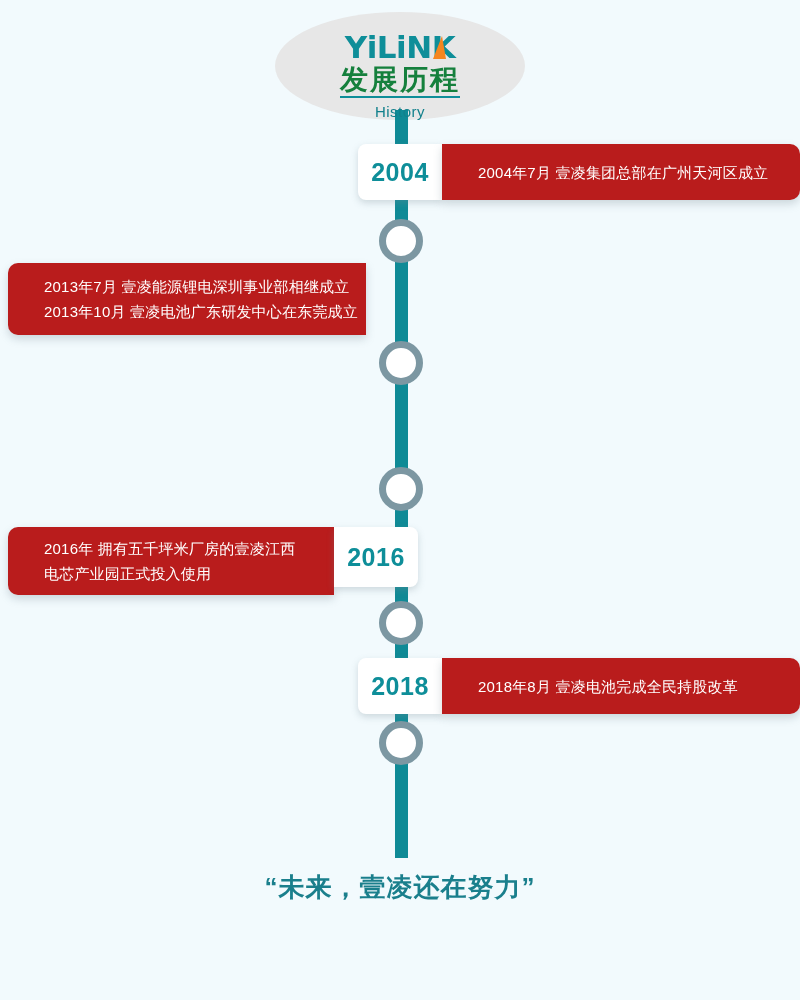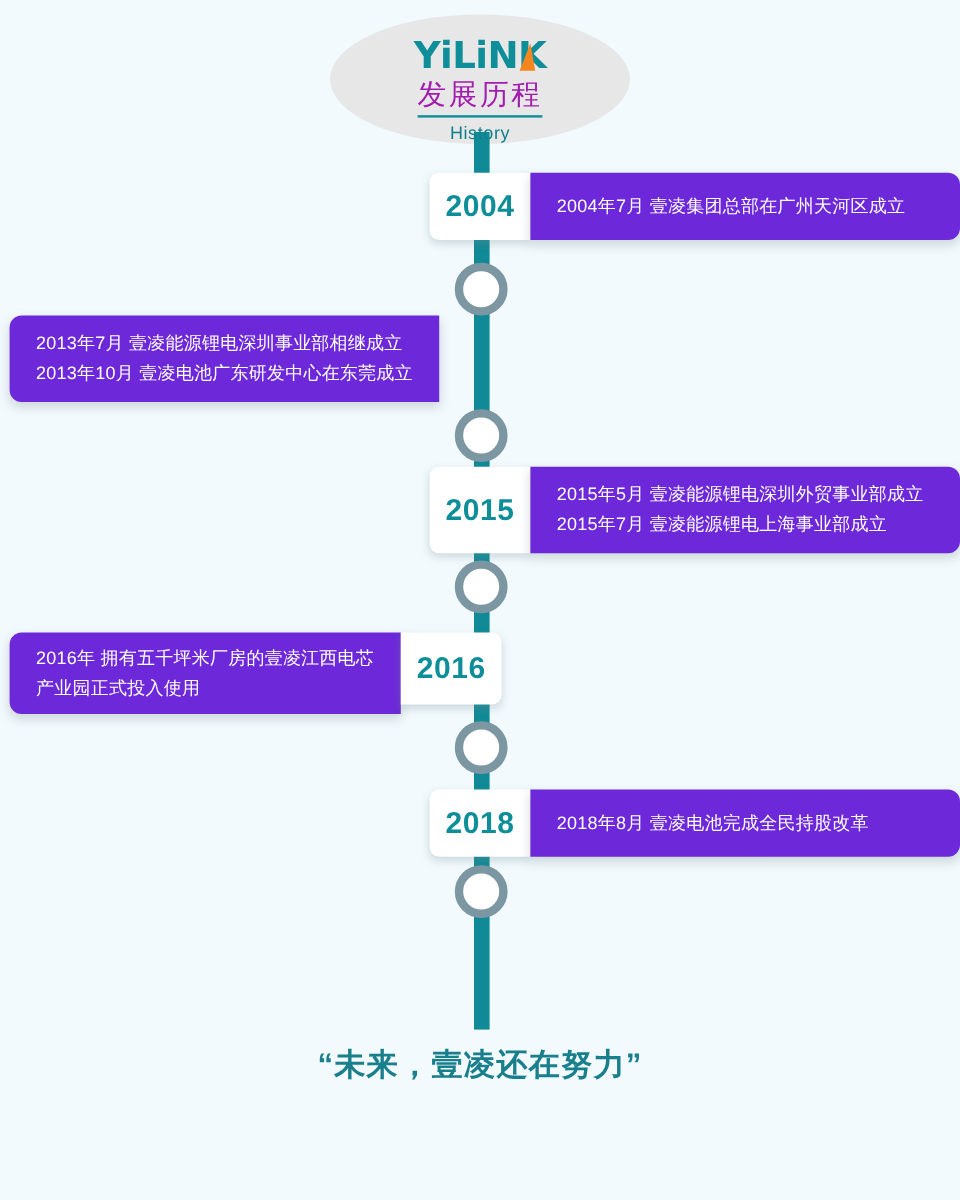--- a/index.html
+++ b/index.html
@@ -70,23 +70,23 @@
     height: 0;
     border-left: 9px solid transparent;
     border-right: 4px solid transparent;
     border-bottom: 23px solid #f5861f;
     left: 88px;
     top: 6px;
     z-index: 3;
   }
 
   .title-cn {
-    font-size: 24px;
-    font-weight: normal;
-    color: #a21caf;
+    font-size: 28px;
+    font-weight: bold;
+    color: #15803d;
     letter-spacing: 2px;
     line-height: 30px;
     margin-top: 1px;
     display: inline-block;
     border-bottom: 2px solid #0e8e99;
     padding-bottom: 1px;
   }
 
   .title-en {
     font-size: 15px;
@@ -151,27 +151,27 @@
     box-shadow: 0 3px 7px rgba(120,140,150,0.30);
   }
   .row.right .year-box {
     border-radius: 8px 0 0 8px;
   }
   .row.left .year-box {
     border-radius: 0 8px 8px 0;
   }
 
   .card {
-    background: #6d28d9;
+    background: #b91c1c;
     color: #ffffff;
     box-sizing: border-box;
     display: flex;
     flex-direction: column;
     justify-content: center;
-    padding: 6px 22px;
+    padding: 6px 36px;
     box-shadow: 0 4px 9px rgba(120,140,150,0.32);
   }
   .row.right .card {
     border-radius: 0 10px 10px 0;
   }
   .row.left .card {
     border-radius: 10px 0 0 10px;
     text-align: left;
   }
 
@@ -261,27 +261,20 @@
     </div>
   </div>
 
   <div class="row left" id="row-2013">
     <div class="card">
       <div class="card-line">2013年7月  壹凌能源锂电深圳事业部相继成立</div>
       <div class="card-line">2013年10月  壹凌电池广东研发中心在东莞成立</div>
     </div>
   </div>
 
-  <div class="row right" id="row-2015">
-    <div class="year-box">2015</div>
-    <div class="card">
-      <div class="card-line">2015年5月  壹凌能源锂电深圳外贸事业部成立</div>
-      <div class="card-line">2015年7月  壹凌能源锂电上海事业部成立</div>
-    </div>
-  </div>
 
   <div class="row left" id="row-2016">
     <div class="year-box">2016</div>
     <div class="card">
       <div class="card-line wrap">2016年  拥有五千坪米厂房的壹凌江西电芯产业园正式投入使用</div>
     </div>
   </div>
 
   <div class="row right" id="row-2018">
     <div class="year-box">2018</div>

